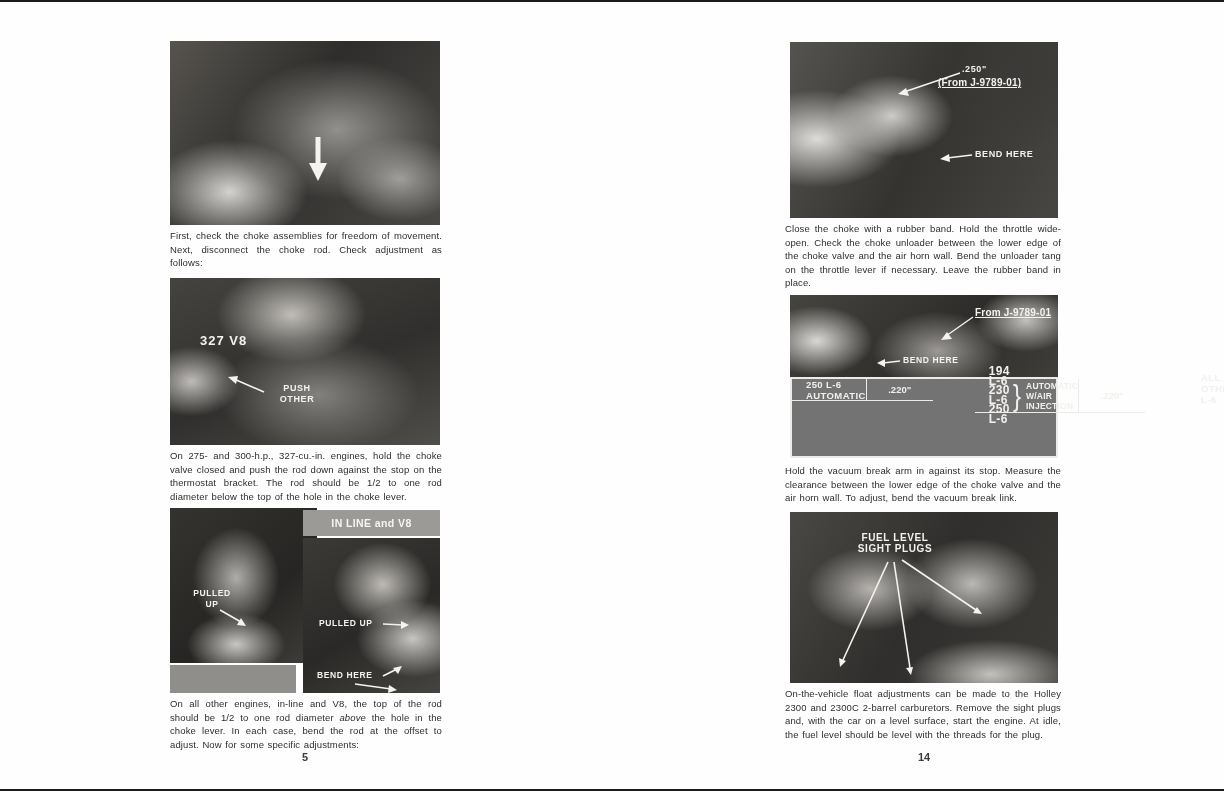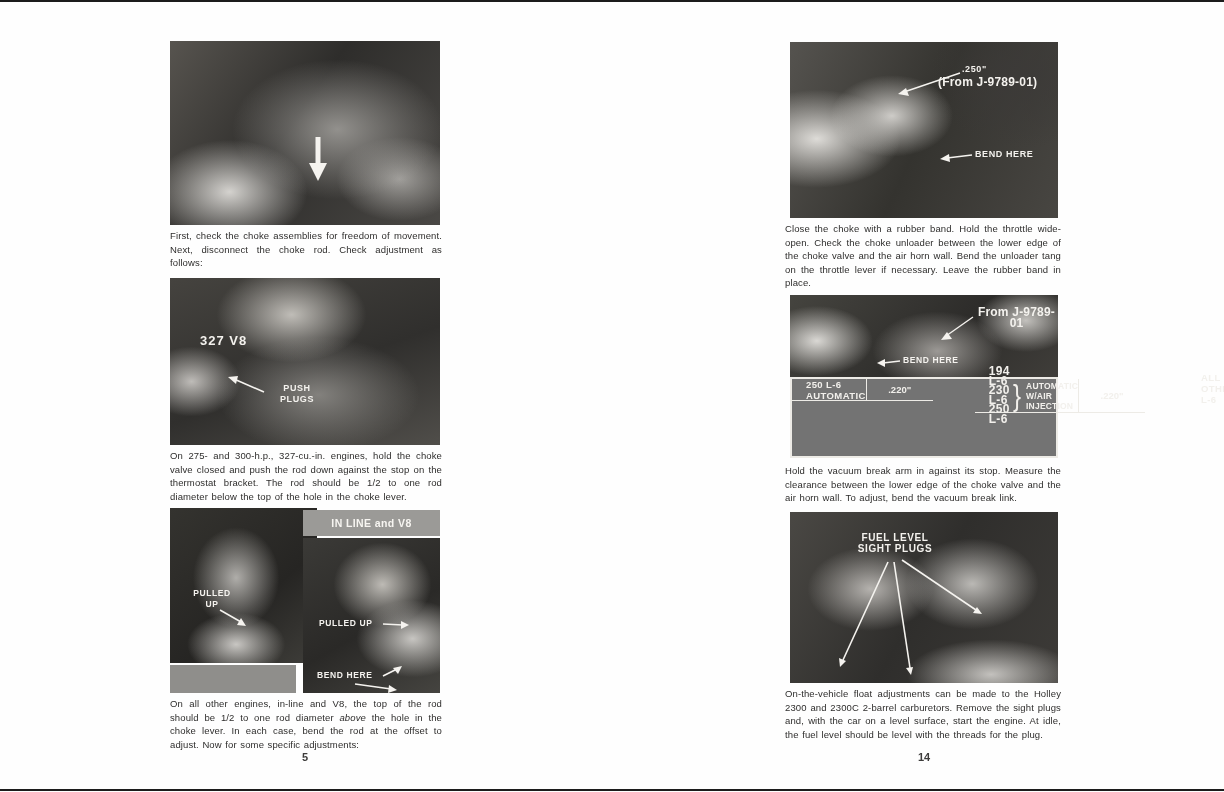--- a/index.html
+++ b/index.html
@@ -57,21 +57,21 @@
     text-align:justify;letter-spacing:.12px;word-spacing:.8px;margin:0;
   }
   .pagenum{position:absolute;font-size:11px;font-weight:bold;color:#3d3c3b;text-align:center;}
 
   .photo-label{
     position:absolute;color:#f4f2ee;font-weight:bold;font-size:13px;
     letter-spacing:1px;margin-top:47px;}
   .annotation{
     position:absolute;color:#f4f2ee;font-weight:bold;font-size:9px;
     letter-spacing:.6px;white-space:pre-line;text-align:center;line-height:11px;}
-  .annotation.small{font-size:12px;font-weight:bold;letter-spacing:.2px;}
+  .annotation.small{font-size:10px;font-weight:bold;letter-spacing:.2px;text-decoration:underline;}
 
   .banner{
     position:absolute;background:#9b9a97;color:#f7f5f1;font-weight:bold;
     font-size:10.5px;letter-spacing:.4px;text-align:center;}
   .graybar{position:absolute;background:#8f8e8b;}
 
   
   .spec-table{
     position:absolute;left:0;top:82px;width:264px;height:77px;
     background:#737373;border:2px solid #edebe6;display:flex;flex-direction:row;gap:42px;}
@@ -102,21 +102,21 @@
         <line x1="148" y1="96" x2="148" y2="124" stroke="#f5f3ef" stroke-width="5"></line>
         <polygon points="139,122 157,122 148,140" fill="#f5f3ef"></polygon>
       </svg>
     </figure>
 
     <p class="caption" style="left:170px;top:229px;width:272px;">First, check the choke assemblies for freedom of movement. Next, disconnect the choke rod. Check adjustment as follows:</p>
 
     <figure class="photo tex-b" style="left:170px;top:278px;width:270px;height:167px;">
       <span class="photo-label" style="left:30px;top:8px;">327 V8</span>
       <span class="annotation" style="left:96px;top:105px;width:62px;">PUSH
-PLUGS</span>
+OTHER</span>
       <svg class="overlay" width="270" height="167">
         <line x1="94" y1="114" x2="64" y2="101" stroke="#f5f3ef" stroke-width="1.6"></line>
         <polygon points="58,99 68,98 66,106" fill="#f5f3ef"></polygon>
       </svg>
     </figure>
 
     <p class="caption" style="left:170px;top:449px;width:272px;">On 275- and 300-h.p., 327-cu.-in. engines, hold the choke valve closed and push the rod down against the stop on the thermostat bracket. The rod should be 1/2 to one rod diameter below the top of the hole in the choke lever.</p>
 
     <figure style="position:absolute;left:170px;top:508px;width:270px;height:185px;">
       <div class="photo tex-c" style="left:0;top:0;width:126px;height:155px;">

